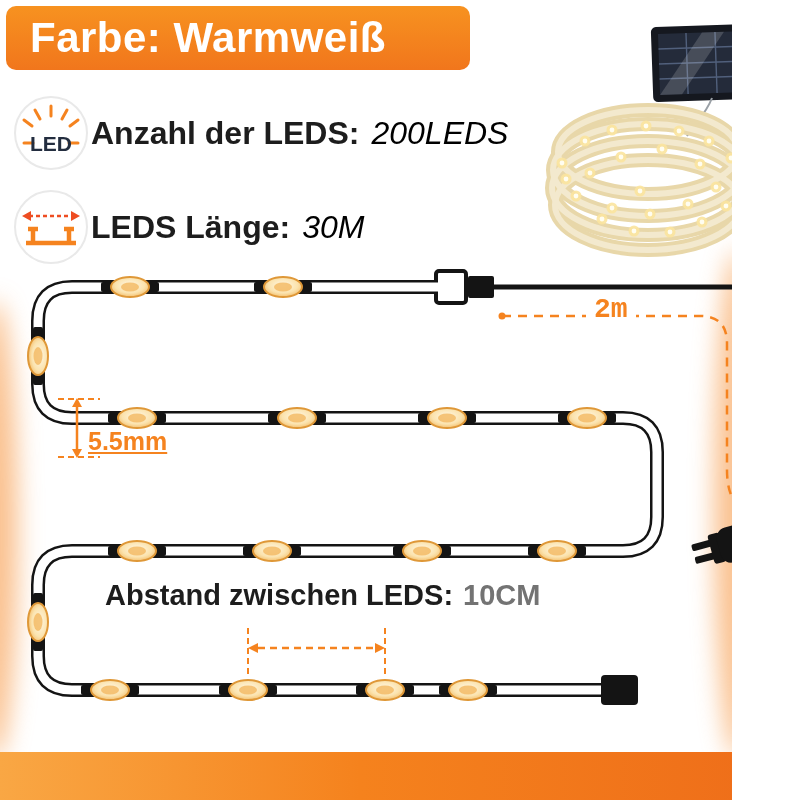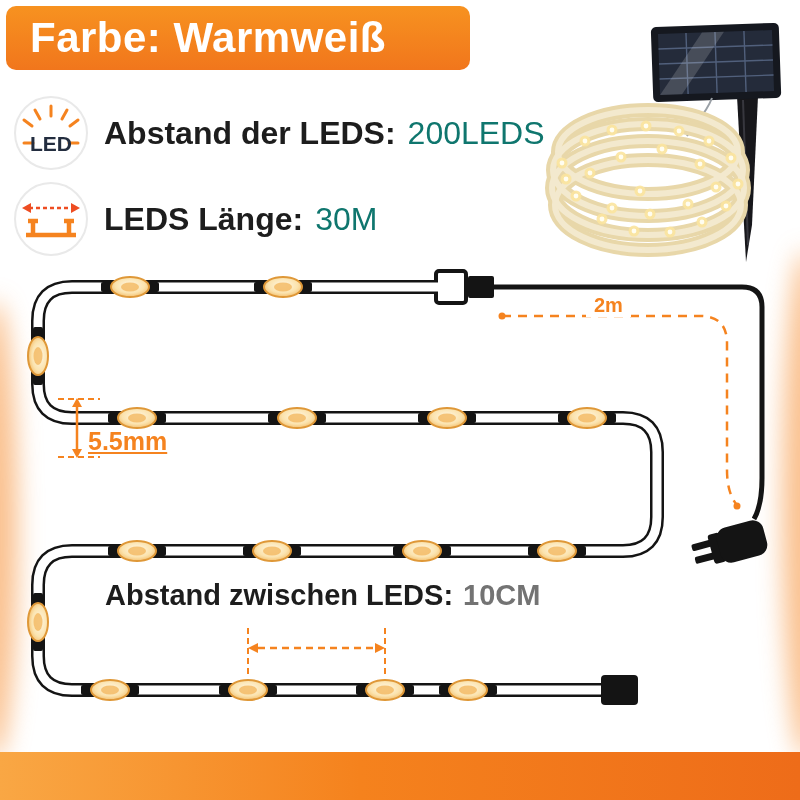--- a/index.html
+++ b/index.html
@@ -1,39 +1,39 @@
 <!DOCTYPE html>
 <html><head>
 <meta charset="utf-8">
 <style>
   html,body{margin:0;padding:0;background:#ffffff;}
-  .canvas{position:relative;width:800px;height:800px;overflow:hidden;background:#ffffff;
+  .canvas{position:relative;width:732px;height:800px;overflow:hidden;background:#ffffff;
           font-family:"Liberation Sans",sans-serif;}
 
   
   .glow{position:absolute;background:rgba(245,131,31,.50);filter:blur(12px);border-radius:50%;z-index:0;}
   .glow-left{left:-28px;top:300px;width:46px;height:460px;}
   .glow-right{right:-28px;top:250px;width:46px;height:510px;}
 
   .banner{position:absolute;left:6px;top:6px;width:464px;height:64px;
           background:linear-gradient(180deg,#f79220,#f1761c);border-radius:10px;
           display:flex;align-items:center;padding-left:24px;box-sizing:border-box;z-index:3;}
   .banner span{color:#fff;font-size:42px;font-weight:bold;letter-spacing:.5px;}
 
-  .feature{position:absolute;left:14px;display:flex;align-items:center;gap:16px;z-index:3;}
+  .feature{position:absolute;left:14px;display:flex;align-items:center;gap:3px;z-index:3;}
   .f1{top:96px;}
-  .f2{top:182px;}
+  .f2{top:190px;}
   .icon-circle{width:74px;height:74px;border-radius:50%;background:#fff;border:2px solid #e9e9e9;
                display:flex;align-items:center;justify-content:center;box-sizing:border-box;flex:0 0 auto;}
   .feature-text{display:flex;gap:12px;align-items:baseline;white-space:nowrap;}
   .flabel{font-size:32px;font-weight:bold;color:#1d1d1d;}
-  .fvalue{font-size:32px;font-weight:500;color:#0f766e;}
+  .fvalue{font-size:32px;font-weight:500;color:#000000;font-style:italic;}
 
   .lbl{position:absolute;z-index:3;color:#f5831f;font-weight:bold;white-space:nowrap;}
-  .lbl-2m{left:586px;top:294px;font-size:20px;background:#ffffff;padding:0 8px;}
+  .lbl-2m{left:586px;top:294px;font-size:28px;background:#ffffff;padding:0 8px;font-family:Liberation Mono, monospace;}
   .lbl-55{left:88px;top:427px;font-size:25px;text-decoration:underline;}
   .lbl-abstand{left:105px;top:579px;font-size:29px;display:flex;gap:10px;}
   .lbl-abstand .dark{color:#1d1d1d;font-weight:bold;}
   .lbl-abstand .val{color:#737373;font-weight:bold;}
 
   .diagram{position:absolute;left:0;top:0;z-index:1;}
 
   .bottom-bar{position:absolute;left:0;top:752px;width:800px;height:48px;z-index:2;
               background:linear-gradient(90deg,#f9a744 0%,#f5821d 45%,#ee6c19 100%);}
 </style>
@@ -58,21 +58,21 @@
           <line x1="46" y1="21" x2="51" y2="12"></line>
           <line x1="16" y1="28" x2="8" y2="22"></line>
           <line x1="54" y1="28" x2="62" y2="22"></line>
           <line x1="8" y1="45" x2="17" y2="45"></line>
           <line x1="53" y1="45" x2="62" y2="45"></line>
         </g>
         <text x="35" y="53" text-anchor="middle" font-size="21" font-weight="bold" fill="#232d3f">LED</text>
       </svg>
     </div>
     <div class="feature-text">
-      <span class="flabel">Abstand der LEDS:</span>
+      <span class="flabel">Anzahl der LEDS:</span>
       <span class="fvalue">200LEDS</span>
     </div>
   </div>
 
   <div class="feature f2">
     <div class="icon-circle">
       <svg width="70" height="70" viewBox="0 0 70 70">
         <line x1="13" y1="24" x2="57" y2="24" stroke="#ee4d22" stroke-width="2.5" stroke-dasharray="4 3"></line>
         <polygon points="6,24 15,19 15,29" fill="#ee4d22"></polygon>
         <polygon points="64,24 55,19 55,29" fill="#ee4d22"></polygon>

